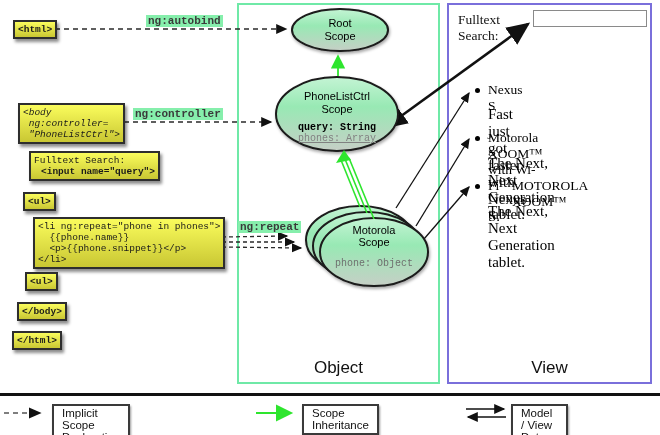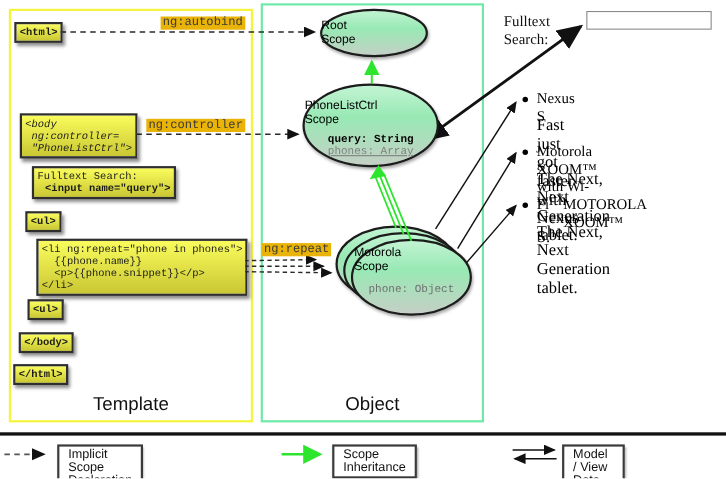--- a/index.html
+++ b/index.html
@@ -12,46 +12,46 @@
   .panel-label{position:absolute;bottom:4px;left:0;width:100%;text-align:center;
                font-size:17px;color:#111;}
   svg#arrows{position:absolute;left:0;top:0;z-index:2;pointer-events:none;}
   .layer{position:absolute;left:0;top:0;z-index:3;}
   .code-box{position:absolute;white-space:pre;font-family:"Liberation Mono","DejaVu Sans Mono",monospace;
             font-size:9.5px;line-height:11px;color:#1a1a1a;
             background:linear-gradient(var(--box_yellow_top,#fafc5c),var(--box_yellow_bottom,#c9c733));
             border:2px solid #2e2e2e;box-shadow:2px 3px 3px rgba(0,0,0,.45);padding:2px 3px;}
   .tag{font-weight:bold;}
   .edge-label{position:absolute;font-family:"Liberation Mono","DejaVu Sans Mono",monospace;
-              font-size:11px;font-weight:normal;color:#3a3a3a;background:#eab308;padding:0 2px;}
-  .scope-title{position:absolute;font-size:11px;line-height:13px;
+              font-size:11px;font-weight:bold;color:#3a3a3a;background:#86efac;padding:0 2px;}
+  .scope-title{position:absolute;text-align:center;font-size:11px;line-height:13px;
                white-space:pre-line;color:#000;}
   .scope-prop{position:absolute;text-align:center;font-family:"Liberation Mono","DejaVu Sans Mono",monospace;
               font-size:10px;}
   .serif{font-family:"Liberation Serif",serif;}
   .view-title{position:absolute;font-size:13.5px;color:#000000;}
   .view-desc{position:absolute;font-size:15px;color:#000;}
   .bullet-dot{position:absolute;width:5px;height:5px;border-radius:50%;background:#000;}
   #search-label{position:absolute;left:458px;top:12px;font-size:13.5px;}
   #search-input{position:absolute;left:533px;top:10px;width:108px;height:15px;
                 border:1px solid #8a8a8a;background:#fff;font-size:11px;padding:0 2px;}
   .legend-box{position:absolute;top:404px;background:#fff;border:2px solid #3a3a3a;
               box-shadow:1px 2px 2px rgba(0,0,0,.4);font-size:11.5px;padding:1px 8px 2px;}
   #separator{position:absolute;left:0;top:393px;width:660px;height:3px;background:#111;}
 </style>
 </head>
 <body>
 
 <div id="stage">
 
-  <div class="panel" id="panel-template">
-    <div class="panel-label">Template</div>
-  </div>
   <div class="panel" id="panel-model">
     <div class="panel-label">Object</div>
+  </div>
+  <div class="panel" id="panel-view">
+    <div class="panel-label">View</div>
   </div>
 
   <svg id="arrows" width="660" height="435">
     <defs>
       <linearGradient id="scopeGrad" x1="0" y1="0" x2="0" y2="1">
         <stop offset="0%" stop-color="#c4f4d4"></stop>
         <stop offset="40%" stop-color="#98e9b4"></stop>
         <stop offset="100%" stop-color="#c6cfc6"></stop>
       </linearGradient>
       <filter id="softShadow" x="-20%" y="-20%" width="140%" height="150%">

